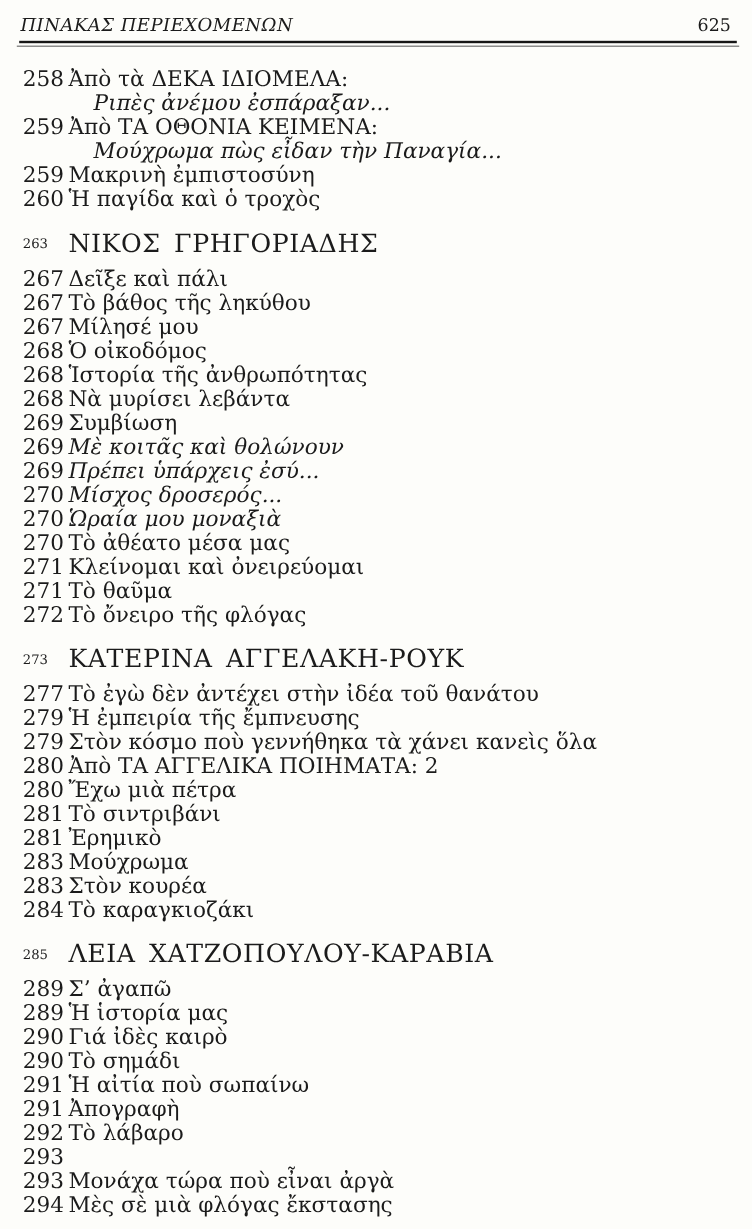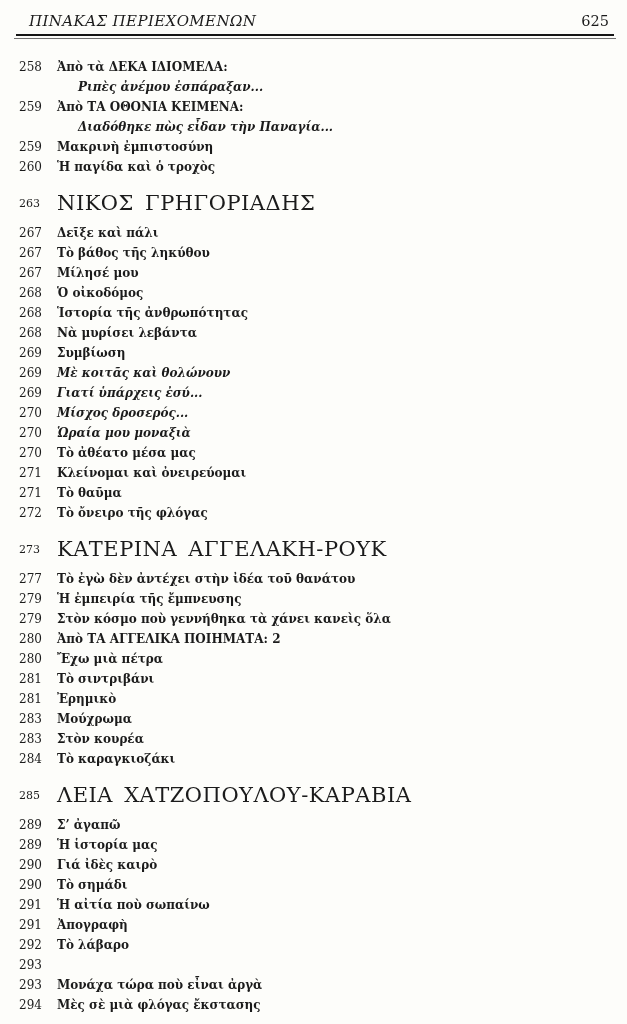--- a/index.html
+++ b/index.html
@@ -9,21 +9,21 @@
   body {
     width: 627px;
     height: 1024px;
     background: #fdfdfa;
     color: #1b1b1b;
     font-family: "DejaVu Serif", "Liberation Serif", serif;
     overflow: hidden;
     position: relative;
   }
   .page-header {
-    padding: 12px 18px 0 29px;
+    padding: 12px 18px 0 17px;
     display: flex;
     justify-content: space-between;
     align-items: baseline;
   }
   .header-title {
     font-style: italic;
     font-size: 15px;
     letter-spacing: 0.4px;
   }
   .header-page-num {
@@ -37,29 +37,28 @@
     margin: 2px 11px 0 14px;
     border-top: 1px solid #707070;
   }
   .toc {
     padding: 18px 10px 0 19px;
   }
   .row {
     display: flex;
     height: 20px;
     line-height: 20px;
-    font-size: 12px;
+    font-size: 18px;
   }
   .row .num {
     width: 38px;
     flex: none;
   }
   .row .title {
     white-space: nowrap;
-    font-weight: bold;
   }
   .row.indent .title {
     margin-left: 21px;
   }
   .row.italic .title {
     font-style: italic;
   }
   .section {
     display: flex;
     margin-top: 14px;
@@ -97,21 +96,21 @@
     <div class="row italic indent">
       <span class="num"></span>
       <span class="title">Ριπὲς ἀνέμου ἐσπάραξαν...</span>
     </div>
     <div class="row">
       <span class="num">259</span>
       <span class="title">Ἀπὸ ΤΑ ΟΘΟΝΙΑ ΚΕΙΜΕΝΑ:</span>
     </div>
     <div class="row italic indent">
       <span class="num"></span>
-      <span class="title">Διαδόθηκε πὼς εἶδαν τὴν Παναγία...</span>
+      <span class="title">Μούχρωμα πὼς εἶδαν τὴν Παναγία...</span>
     </div>
     <div class="row">
       <span class="num">259</span>
       <span class="title">Μακρινὴ ἐμπιστοσύνη</span>
     </div>
     <div class="row">
       <span class="num">260</span>
       <span class="title">Ἡ παγίδα καὶ ὁ τροχὸς</span>
     </div>
     <div class="section">
@@ -145,21 +144,21 @@
     <div class="row">
       <span class="num">269</span>
       <span class="title">Συμβίωση</span>
     </div>
     <div class="row italic">
       <span class="num">269</span>
       <span class="title">Μὲ κοιτᾶς καὶ θολώνουν</span>
     </div>
     <div class="row italic">
       <span class="num">269</span>
-      <span class="title">Γιατί ὑπάρχεις ἐσύ...</span>
+      <span class="title">Πρέπει ὑπάρχεις ἐσύ...</span>
     </div>
     <div class="row italic">
       <span class="num">270</span>
       <span class="title">Μίσχος δροσερός...</span>
     </div>
     <div class="row italic">
       <span class="num">270</span>
       <span class="title">Ὡραία μου μοναξιὰ</span>
     </div>
     <div class="row">

